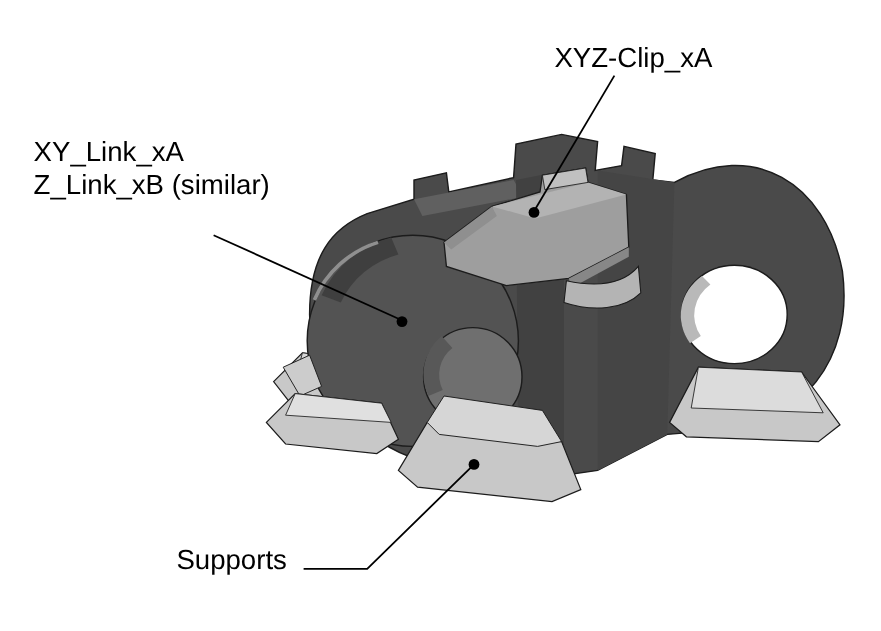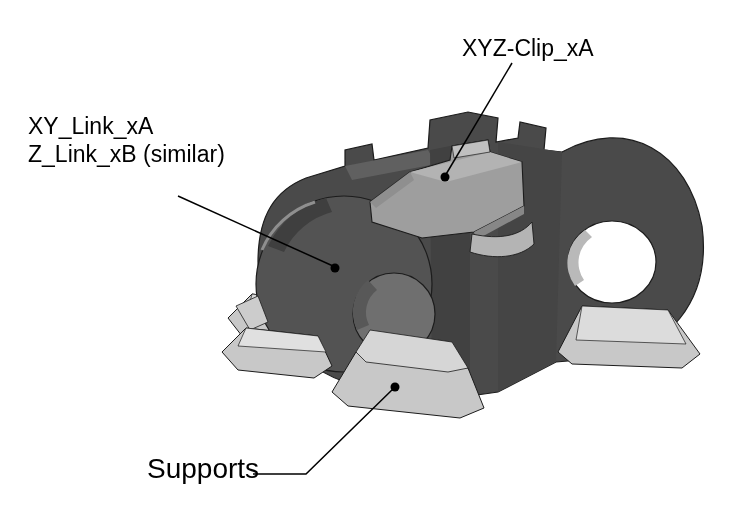--- a/index.html
+++ b/index.html
@@ -11,21 +11,21 @@
     overflow:hidden;
   }
   .stage svg{position:absolute;left:0;top:0;}
   .label{
     position:absolute;
     color:#000;
     font-size:23px;
     line-height:1.22;
     white-space:nowrap;
   }
-  .label-supports{font-size:28px;}
+  .label-supports{font-size:23px;}
 </style>
 </head>
 <body>
 
 <div class="stage">
 
   <svg width="734" height="526" viewBox="0 0 734 526" xmlns="http://www.w3.org/2000/svg">
 
     <g>
       <polygon points="228,318 252,294 312,302 326,330 306,342 242,336" fill="#c8c8c8" stroke="#1c1c1c" stroke-width="1"></polygon>

